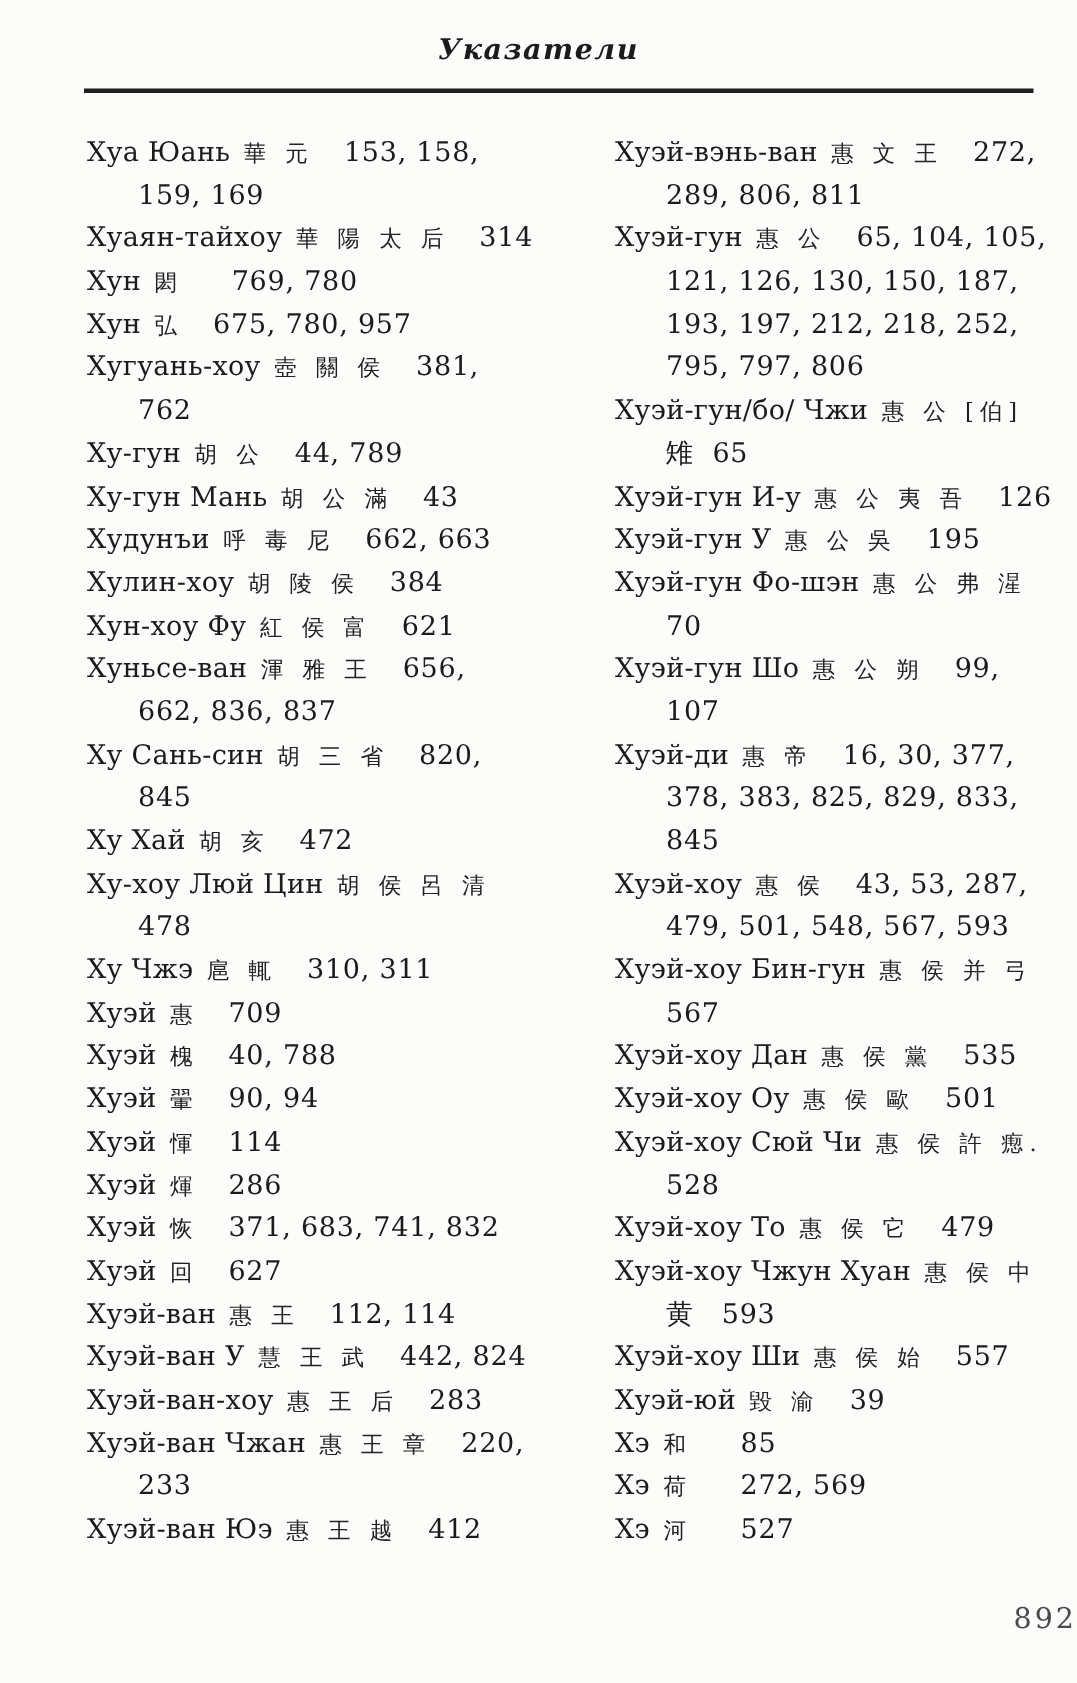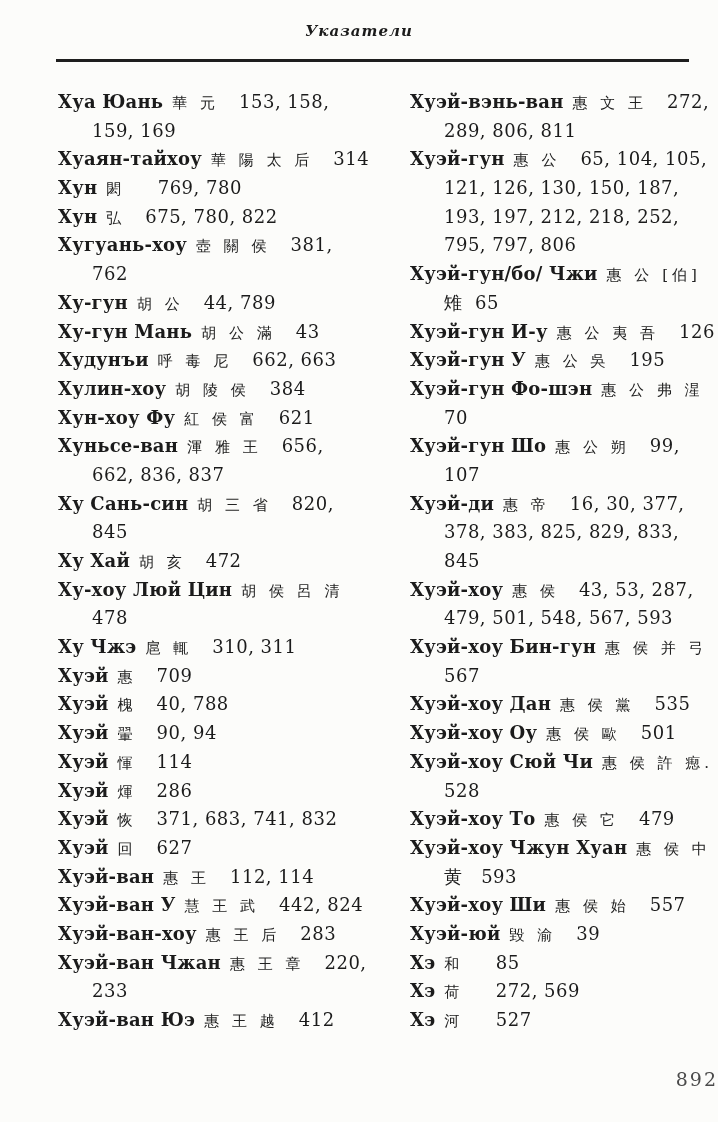--- a/index.html
+++ b/index.html
@@ -9,37 +9,37 @@
     margin:0 auto;
     background:#fcfcfa;
     color:#1b1b1b;
     font-family:"DejaVu Serif","Liberation Serif",serif;
     overflow:hidden;
   }
   .header-title{
     position:absolute;top:22px;left:0;width:100%;
     text-align:center;
     font-style:italic;font-weight:bold;
-    font-size:15px;letter-spacing:1px;
+    font-size:19px;letter-spacing:1px;
   }
   .header-rule{
     position:absolute;top:59px;left:56px;width:633px;height:3px;
     background:#1e1e1e;
   }
   .col{position:absolute;top:88px;}
   .col-left{left:58px;width:332px;}
   .col-right{left:410px;width:328px;}
   .entry{margin:0;}
   .line{
     white-space:pre;
     height:28.7px;line-height:28.7px;
     font-size:18px;
   }
   .line.cont{padding-left:34px;}
-  .term{font-weight:bold;letter-spacing:.2px;}
+  .term{font-weight:normal;letter-spacing:.2px;}
   .cjk{
     font-weight:normal;
     font-size:15px;
     letter-spacing:4px;
     margin:0 6px 0 9px;
     color:#222;
   }
   .pages{font-weight:normal;margin-left:14px;letter-spacing:.5px;}
   .line.cont{font-weight:normal;letter-spacing:.5px;}
   .page-number{
@@ -61,21 +61,21 @@
         <div class="line first"><span class="term">Хуа Юань</span><span class="cjk">華 元</span><span class="pages">153, 158,</span></div>
         <div class="line cont">159, 169</div>
       </div>
       <div class="entry">
         <div class="line first"><span class="term">Хуаян-тайхоу</span><span class="cjk">華 陽 太 后</span><span class="pages">314</span></div>
       </div>
       <div class="entry">
         <div class="line first"><span class="term">Хун</span><span class="cjk">閎</span><span class="pages">  769, 780</span></div>
       </div>
       <div class="entry">
-        <div class="line first"><span class="term">Хун</span><span class="cjk">弘</span><span class="pages">675, 780, 822</span></div>
+        <div class="line first"><span class="term">Хун</span><span class="cjk">弘</span><span class="pages">675, 780, 957</span></div>
       </div>
       <div class="entry">
         <div class="line first"><span class="term">Хугуань-хоу</span><span class="cjk">壺 關 侯</span><span class="pages">381,</span></div>
         <div class="line cont">762</div>
       </div>
       <div class="entry">
         <div class="line first"><span class="term">Ху-гун</span><span class="cjk">胡 公</span><span class="pages">44, 789</span></div>
       </div>
       <div class="entry">
         <div class="line first"><span class="term">Ху-гун Мань</span><span class="cjk">胡 公 滿</span><span class="pages">43</span></div>

